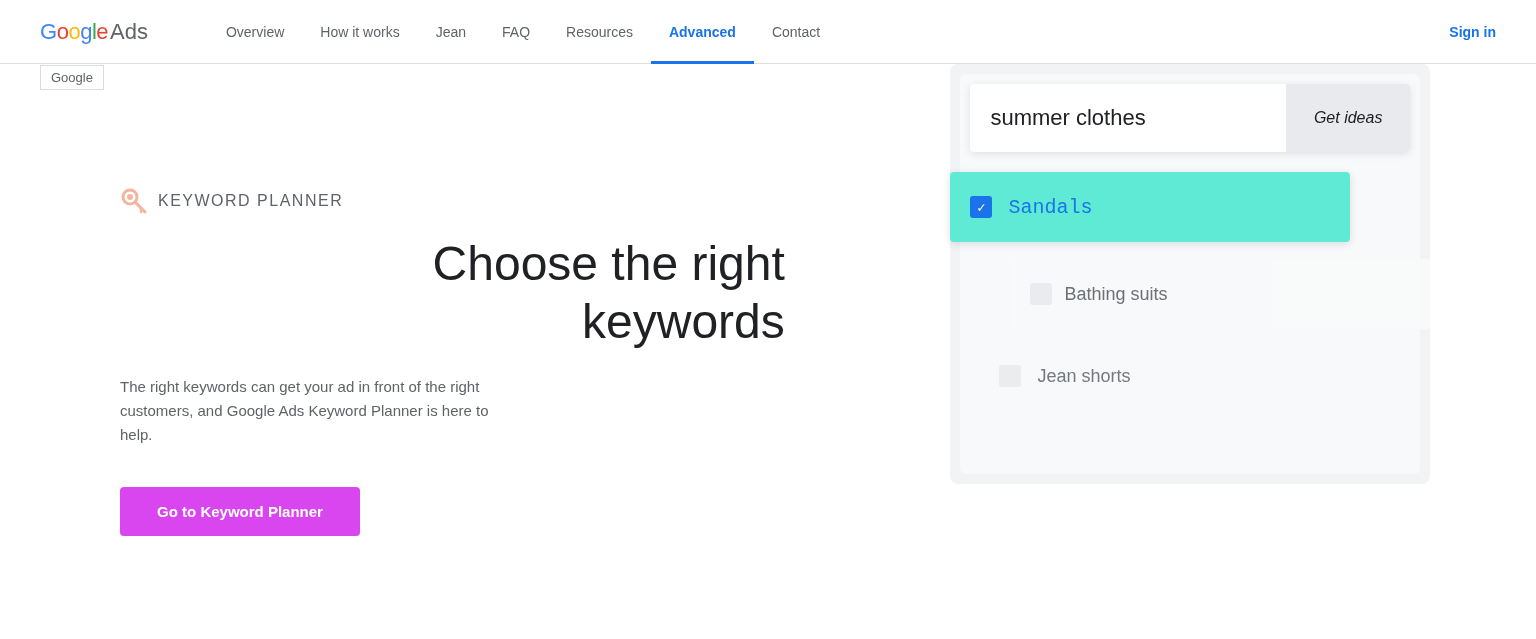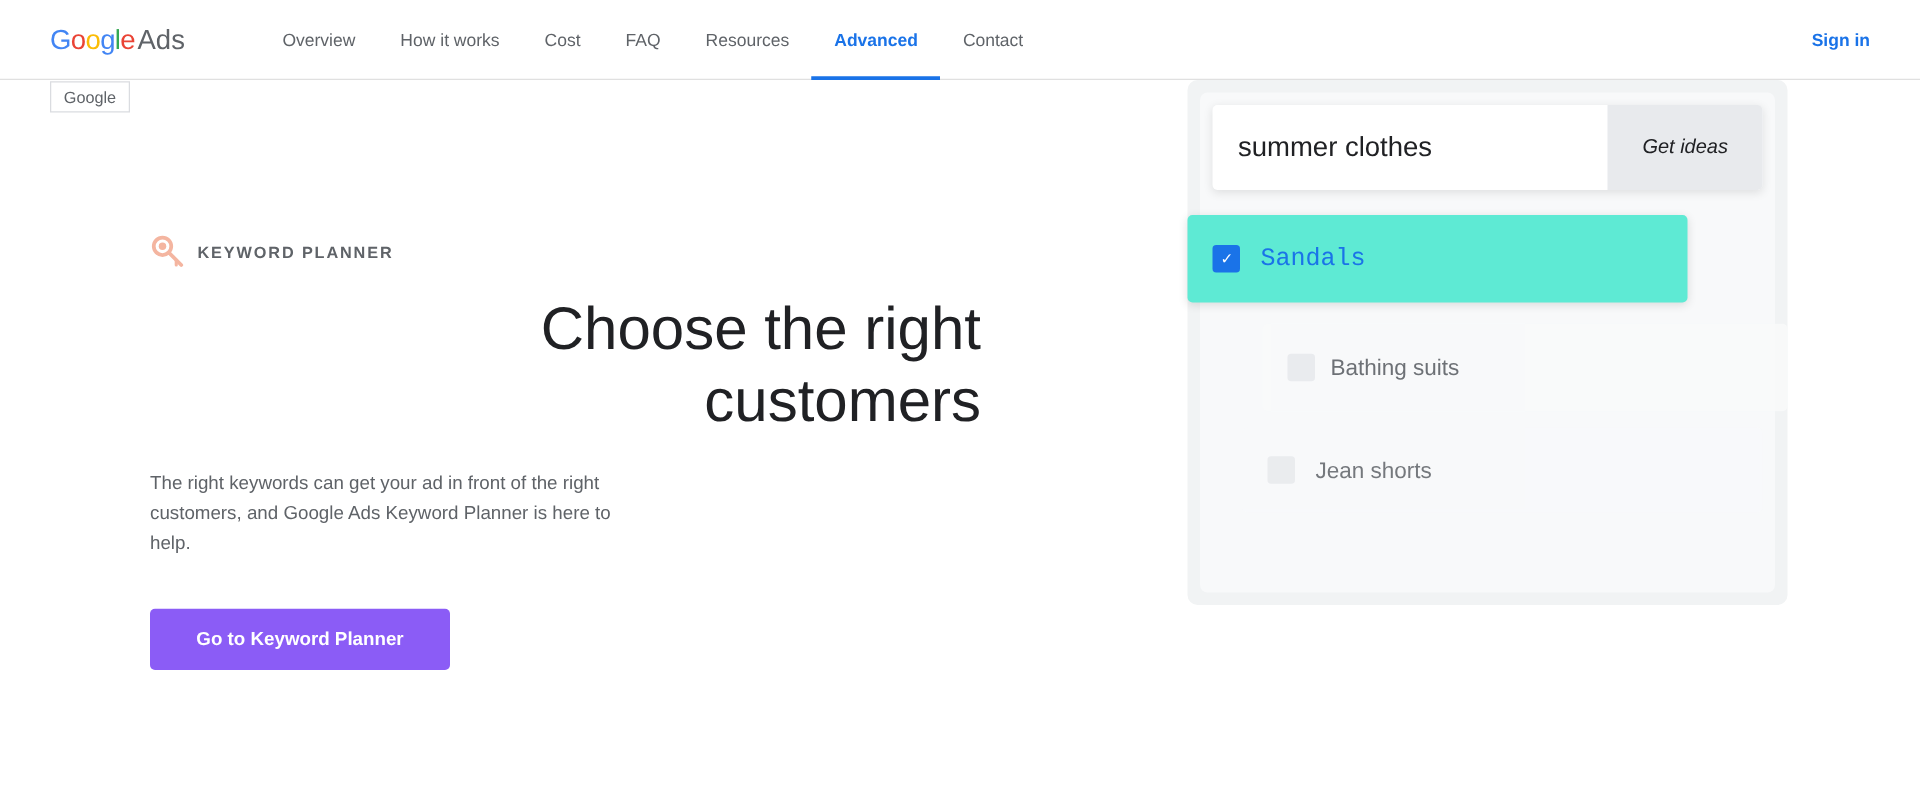--- a/index.html
+++ b/index.html
@@ -101,22 +101,22 @@
       flex-direction: column;
       justify-content: center;
     }
     .section-label {
       display: flex;
       align-items: center;
       gap: 10px;
       margin-bottom: 20px;
     }
     .section-label-text {
-      font-size: 13px;
-      font-weight: 700;
+      font-size: 16px;
+      font-weight: 400;
       color: #5f6368;
       letter-spacing: 1.5px;
       text-transform: uppercase;
     }
     .main-heading {
       font-size: 48px;
       font-weight: 400;
       color: #202124;
       line-height: 1.2;
       margin-bottom: 24px;
@@ -124,21 +124,21 @@
     }
     .description {
       font-size: 15px;
       color: #5f6368;
       line-height: 1.6;
       max-width: 380px;
       margin-bottom: 40px;
     }
     .cta-button {
       display: inline-block;
-      background: #8b5cf6;
+      background: #d946ef;
       color: #fff;
       font-size: 15px;
       font-weight: 600;
       padding: 16px 32px;
       border-radius: 4px;
       cursor: pointer;
       border: none;
       width: 240px;
       text-align: center;
     }
@@ -259,21 +259,21 @@
     }
     .suggestion-text-unchecked {
       font-size: 18px;
       color: #5f6368;
     }
 
     
     .suggestion-jean {
       position: absolute;
       top: 278px;
-      left: 44px;
+      left: 29px;
       right: 20px;
       height: 68px;
       background: #f8f9fa;
       border-radius: 4px;
       display: flex;
       align-items: center;
       padding: 0 20px;
       gap: 16px;
       z-index: 5;
       opacity: 0.85;
@@ -313,21 +313,21 @@
 <header class="header">
   <div class="logo-area">
     <span class="logo-google">
       <span class="g">G</span><span class="o1">o</span><span class="o2">o</span><span class="g2">g</span><span class="l">l</span><span class="e">e</span>
     </span>
     <span class="logo-ads"> Ads</span>
   </div>
   <nav>
     <div class="nav-item">Overview</div>
     <div class="nav-item">How it works</div>
-    <div class="nav-item">Cost</div>
+    <div class="nav-item">Jean</div>
     <div class="nav-item">FAQ</div>
     <div class="nav-item">Resources</div>
     <div class="nav-item active">Advanced</div>
     <div class="nav-item">Contact</div>
   </nav>
   <div class="sign-in">Sign in</div>
 </header>
 
 <div class="breadcrumb">Google</div>
 
@@ -339,21 +339,21 @@
       <svg class="key-svg" viewBox="0 0 28 28" fill="none" xmlns="http://www.w3.org/2000/svg">
         <circle cx="10" cy="10" r="7" stroke="#F4B5A0" stroke-width="3" fill="none"></circle>
         <line x1="15" y1="15" x2="25" y2="25" stroke="#F4B5A0" stroke-width="3" stroke-linecap="round"></line>
         <line x1="21" y1="21" x2="21" y2="25" stroke="#F4B5A0" stroke-width="2.5" stroke-linecap="round"></line>
         <circle cx="10" cy="10" r="3" fill="#F4B5A0"></circle>
       </svg>
       <span class="section-label-text">KEYWORD PLANNER</span>
     </div>
     <h1 class="main-heading">
       <span>Choose the right</span><br>
-      <span>customers</span>
+      <span>keywords</span>
     </h1>
     <p class="description">The right keywords can get your ad in front of the right customers, and Google Ads Keyword Planner is here to help.</p>
     <button class="cta-button">Go to Keyword Planner</button>
   </div>
 
   <div class="right-panel">
     <div class="search-ui">
 
       <div class="bg-card-1"></div>
       <div class="bg-card-2"></div>

